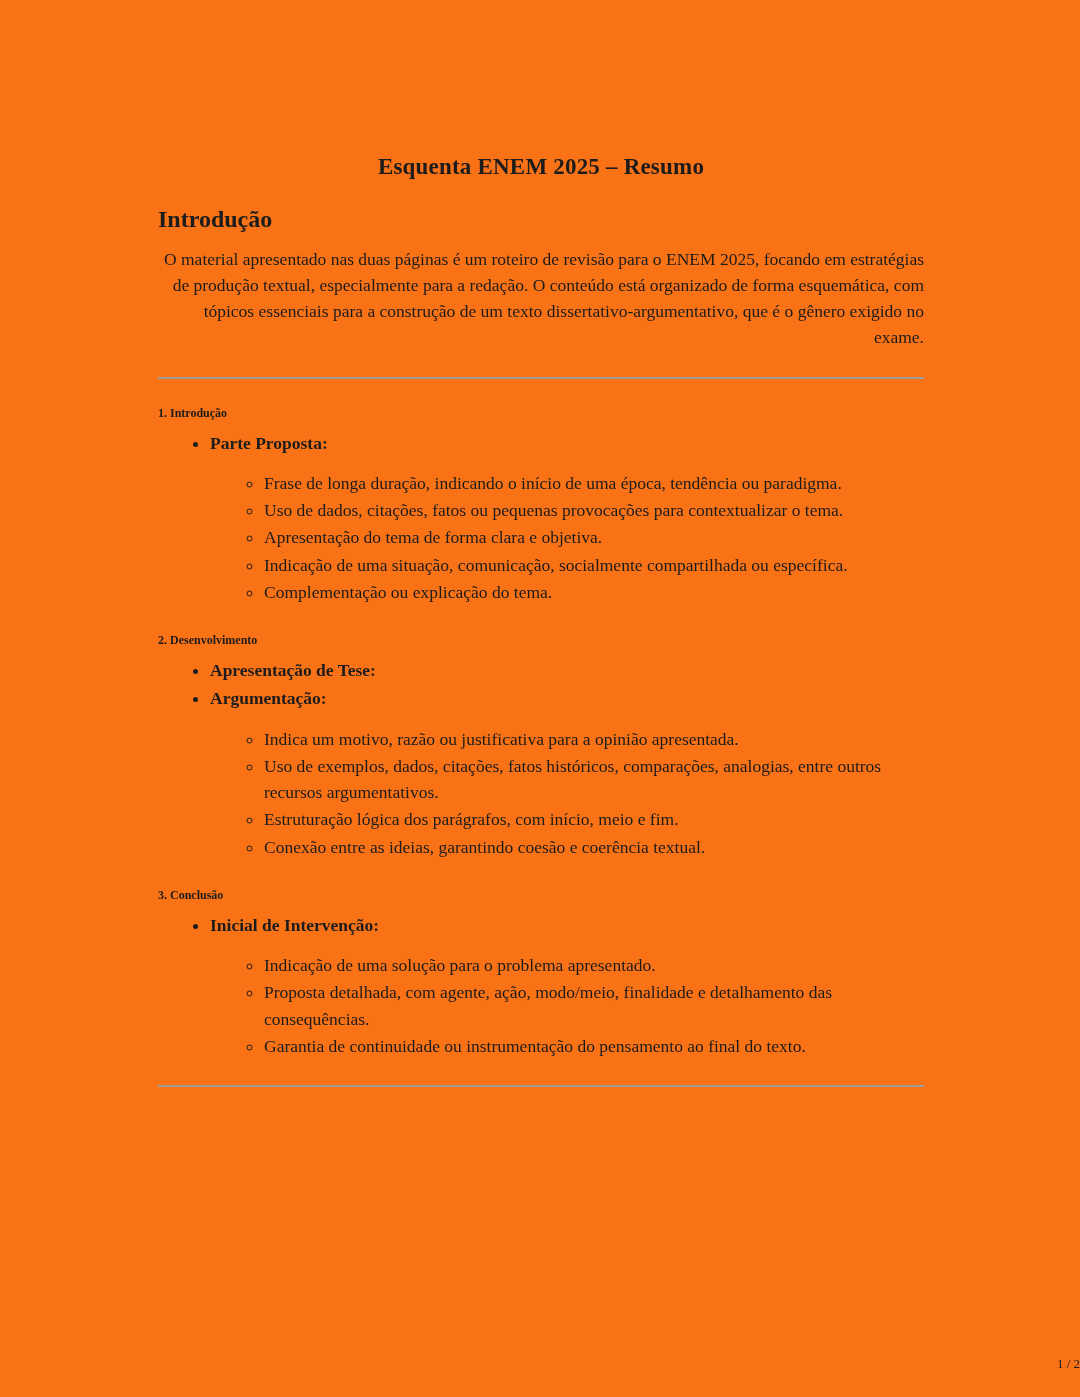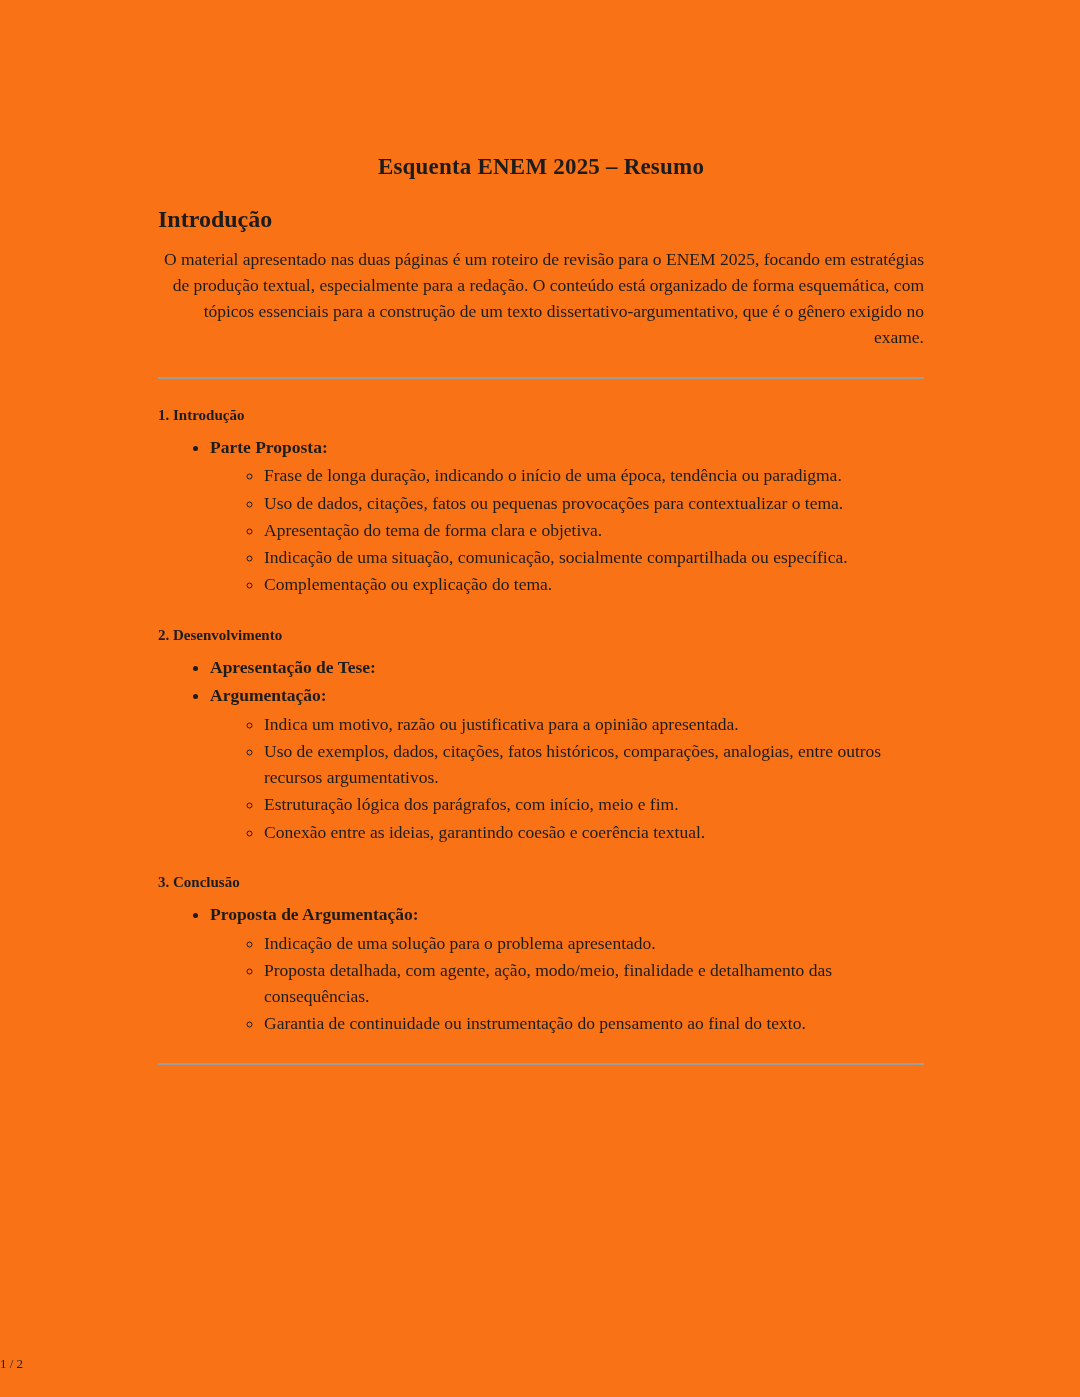--- a/index.html
+++ b/index.html
@@ -34,45 +34,45 @@
   p.body-text {
     margin-bottom: 0;
     text-align: right;
   }
   hr.divider {
     border: none;
     border-top: 2px solid #9d9d9d;
     margin: 26px 0 18px 0;
   }
   h3.sub-heading {
-    font-size: 15px;
+    font-size: 12px;
     font-weight: 700;
     margin-top: 25px;
     margin-bottom: 8px;
   }
   ul.level1 {
     list-style: disc outside;
     padding-left: 52px;
     margin-bottom: 4px;
   }
   ul.level1 > li { margin-bottom: 2px; }
   .bullet-label { font-weight: 700; }
   ul.level2 {
     list-style: circle outside;
     padding-left: 54px;
-    margin-top: 2px;
+    margin-top: 14px;
   }
   ul.level2 > li { margin-bottom: 1px; }
   .section-block { margin-bottom: 26px; }
   .footer {
     position: absolute;
     left: 0;
     bottom: 24px;
     width: 100%;
-    text-align: left;
+    text-align: right;
     font-size: 13px;
     color: #222222;
   }
 </style>
 </head>
 <body>
 
 <div class="page">
   <div class="content">
 
@@ -115,21 +115,21 @@
             <li>Conexão entre as ideias, garantindo coesão e coerência textual.</li>
           </ul>
         </li>
       </ul>
     </div>
 
     <div class="section-block">
       <h3 class="sub-heading">3. Conclusão</h3>
       <ul class="level1">
         <li>
-          <span class="bullet-label">Proposta de Argumentação:</span>
+          <span class="bullet-label">Inicial de Intervenção:</span>
           <ul class="level2">
             <li>Indicação de uma solução para o problema apresentado.</li>
             <li>Proposta detalhada, com agente, ação, modo/meio, finalidade e detalhamento das consequências.</li>
             <li>Garantia de continuidade ou instrumentação do pensamento ao final do texto.</li>
           </ul>
         </li>
       </ul>
     </div>
 
     <hr class="divider">

